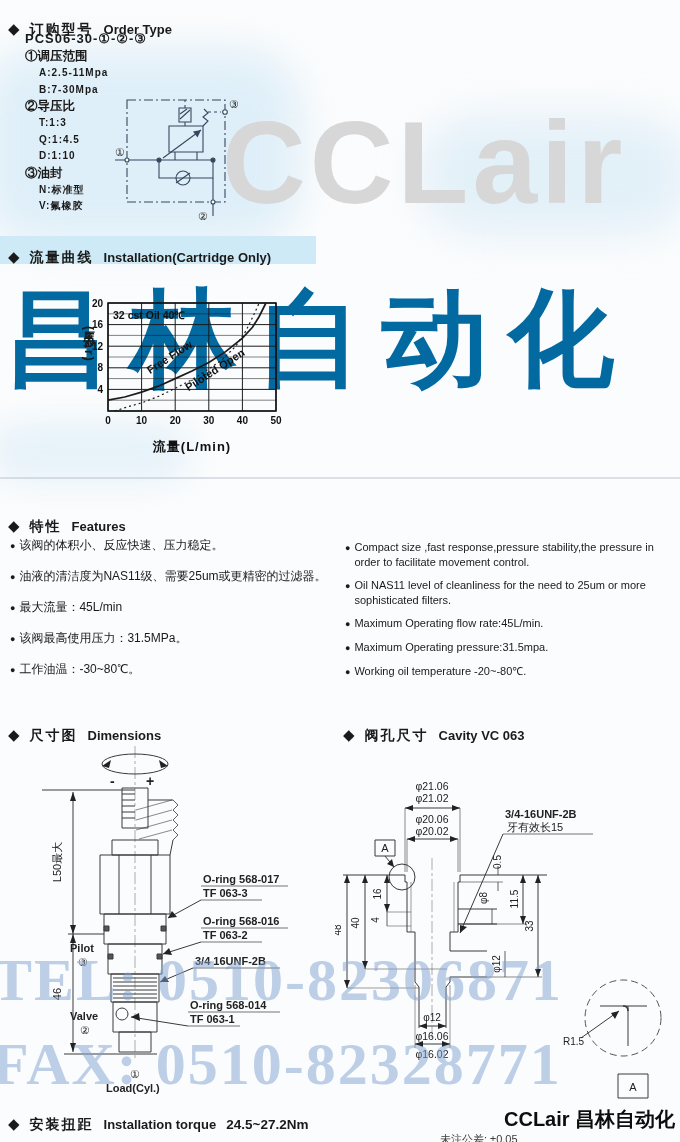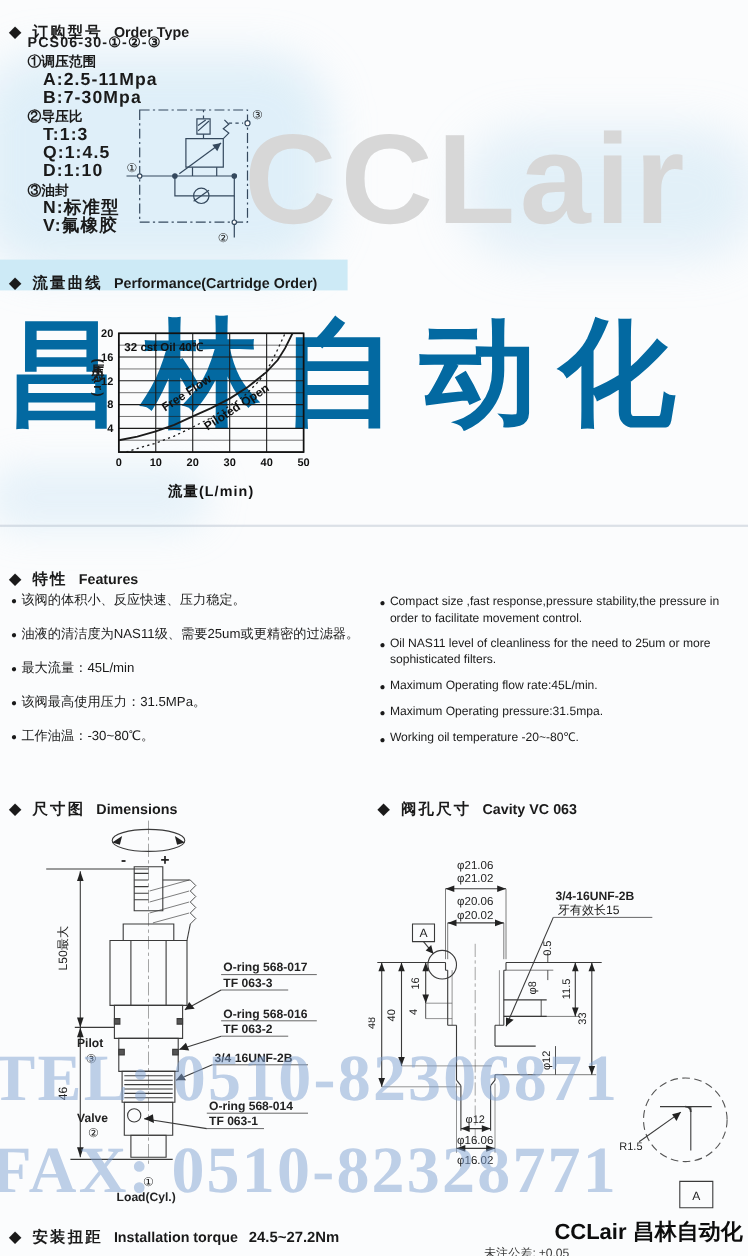--- a/index.html
+++ b/index.html
@@ -16,21 +16,21 @@
   .wash{z-index:0;border-radius:60px;}
   
   .sec-head{display:flex;align-items:baseline;gap:10px;z-index:2;}
   .sec-head .dia{font-size:15px;line-height:1;}
   .sec-head .cn{font-size:14px;font-weight:bold;letter-spacing:2px;}
   .sec-head .en{font-size:13px;font-weight:bold;margin-top:16px;}
   
   .order-block{left:25px;top:31px;z-index:2;font-weight:600;}
   .order-block .code{font-size:13px;font-weight:bold;letter-spacing:1px;margin-bottom:3px;}
   .order-block .grp{font-size:12.5px;line-height:16px;margin-top:1px;font-family:Liberation Mono, monospace;}
-  .order-block .opt{font-size:16px;line-height:16.5px;padding-left:14px;letter-spacing:1px;}
+  .order-block .opt{font-size:10px;line-height:16.5px;padding-left:14px;letter-spacing:1px;}
   
   .perf-band{left:0;top:236px;width:316px;height:28px;background:#cdeaf6;
              display:flex;align-items:center;padding-left:8px;box-sizing:border-box;z-index:1;}
   
   #chart-wrap{left:68px;top:293px;width:232px;height:168px;z-index:2;}
   .ylabel{left:80px;top:322px;writing-mode:vertical-rl;font-size:12px;font-weight:bold;
           letter-spacing:2px;z-index:2;}
   .tick{font-size:10px;font-weight:bold;fill:#111;}
   .grid{stroke:#1c1c1c;stroke-width:1;}
   .grid.minor{stroke-width:0.55;}
@@ -118,21 +118,21 @@
   </g>
   <text x="2" y="66" style="font-size:11px">①</text>
   <text x="116" y="18" style="font-size:11px">③</text>
   <text x="85" y="130" style="font-size:11px">②</text>
 </svg>
 
 <div class="abs perf-band">
   <div class="sec-head">
     <span class="dia">◆</span>
     <span class="cn">流量曲线</span>
-    <span class="en">Performance(Cartridge Order)</span>
+    <span class="en">Installation(Cartridge Only)</span>
   </div>
 </div>
 
 <div class="abs ylabel">压力(bar)</div>
 <div class="abs" id="chart-wrap">
   <svg id="perf-plot" width="232" height="168" viewBox="0 0 232 168">
       <line x1="40" y1="118" x2="208" y2="118" class="grid"></line>
       <line x1="40" y1="107.2" x2="208" y2="107.2" class="grid minor"></line>
       <line x1="40" y1="96.4" x2="208" y2="96.4" class="grid"></line>
       <line x1="40" y1="85.6" x2="208" y2="85.6" class="grid minor"></line>

